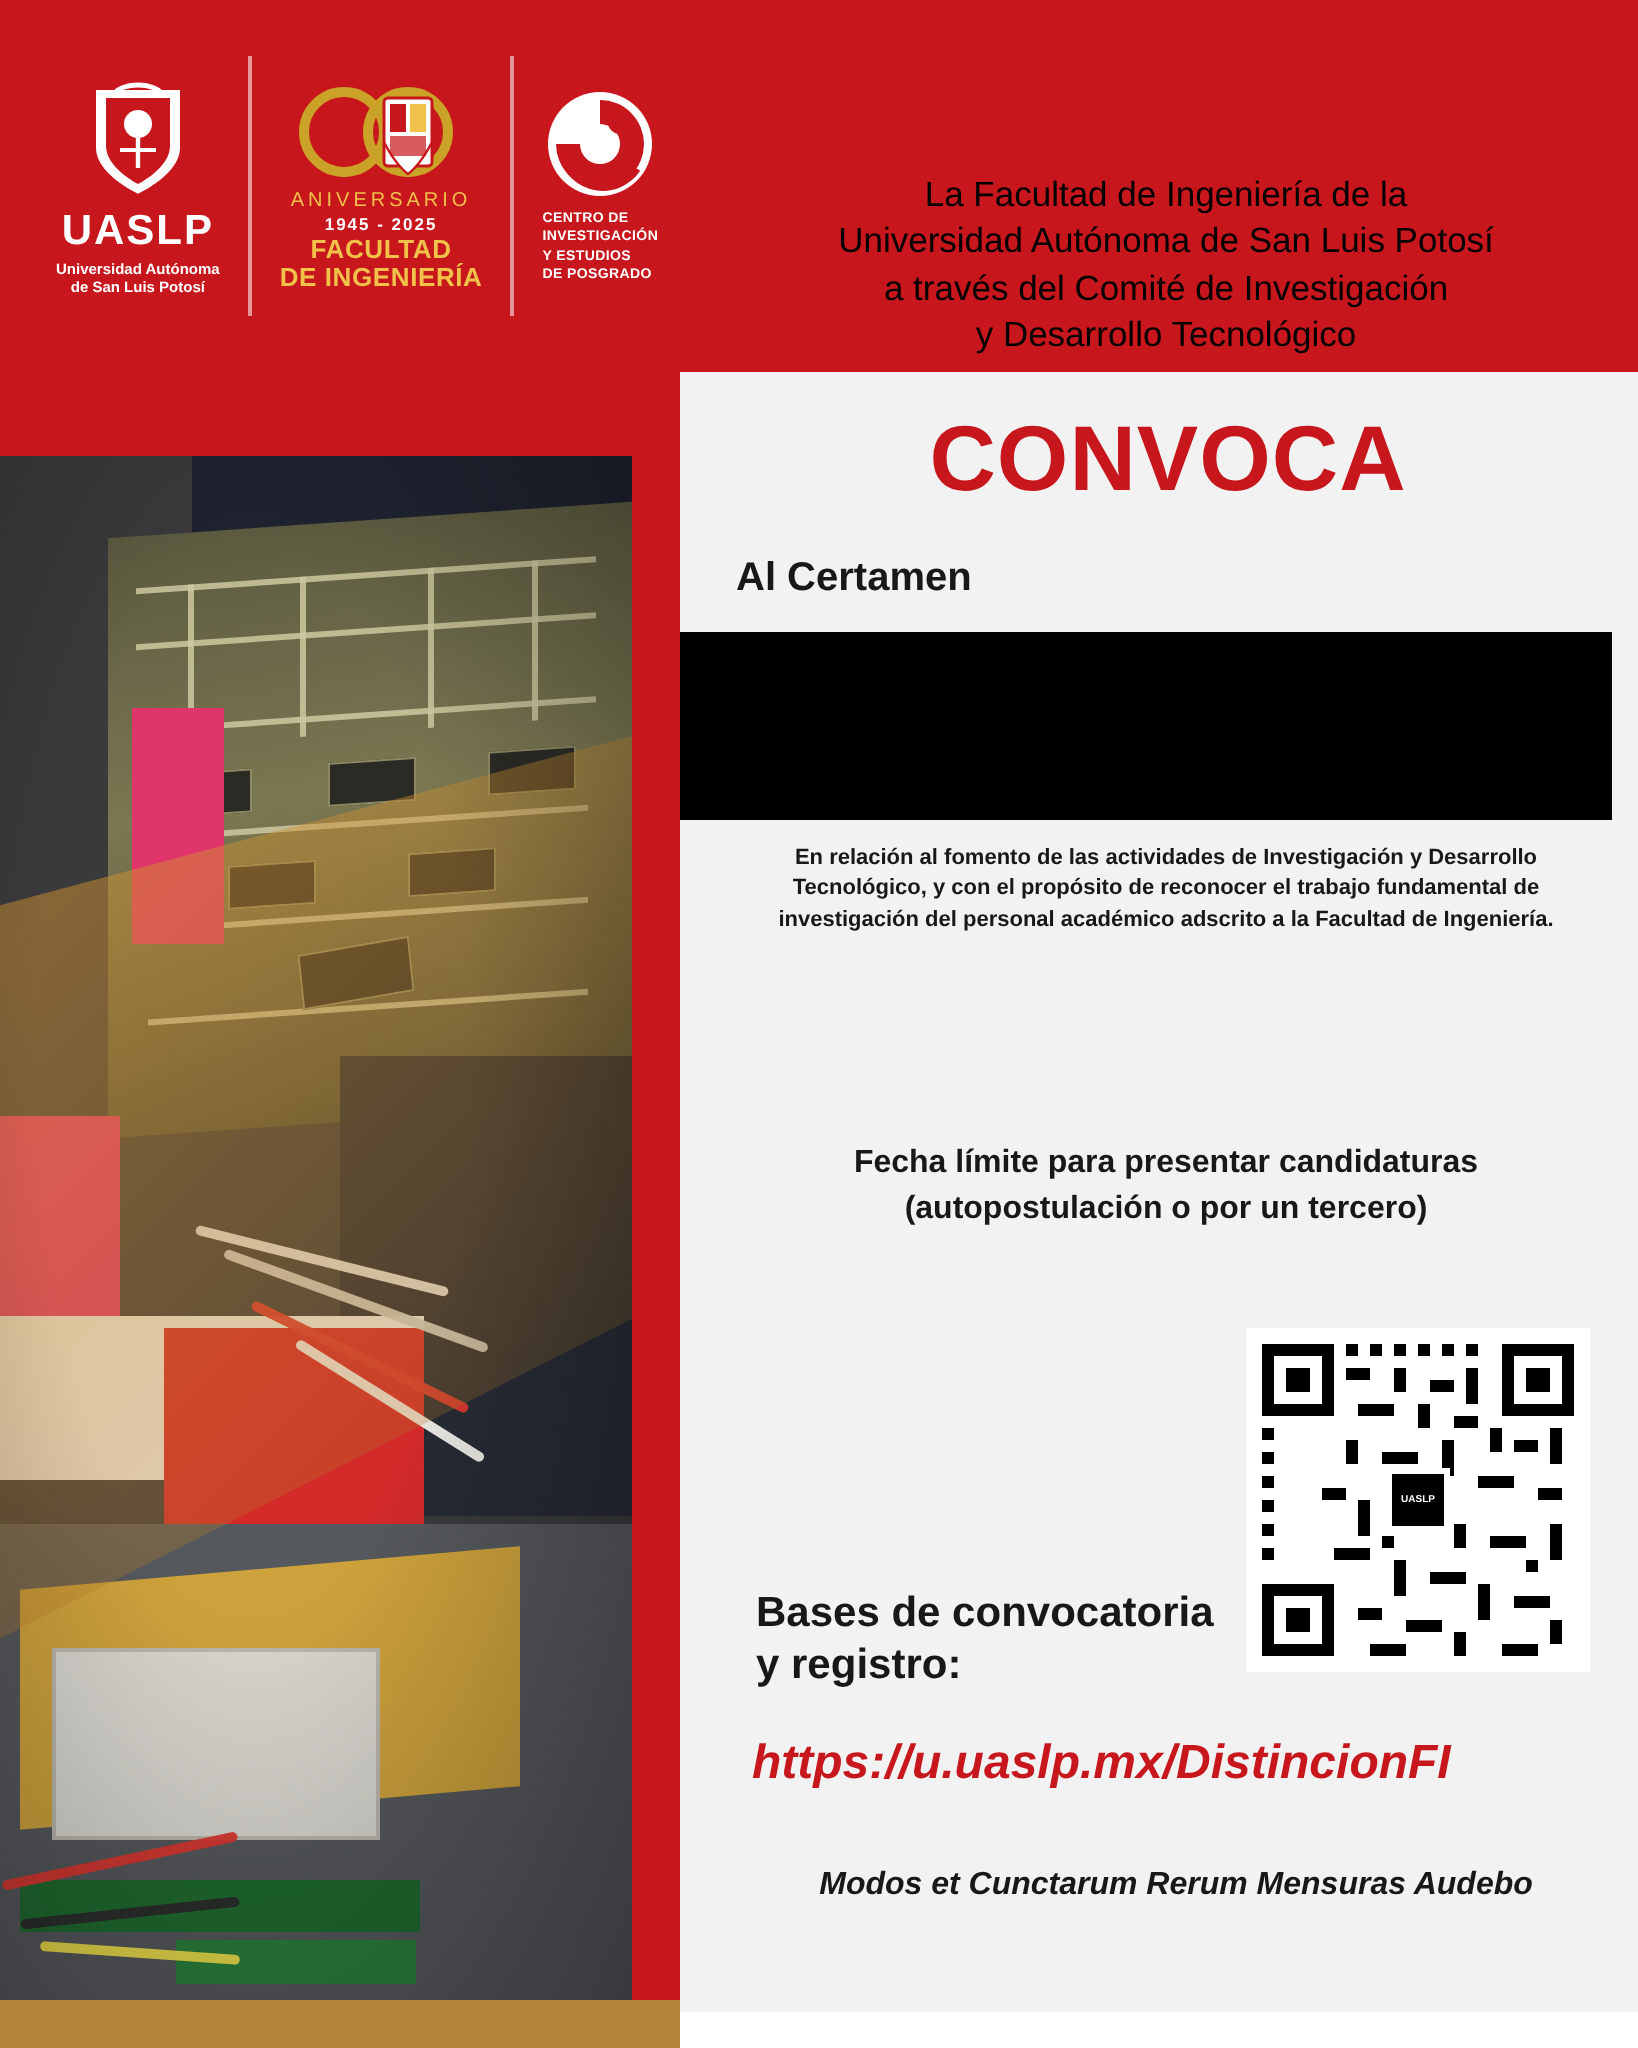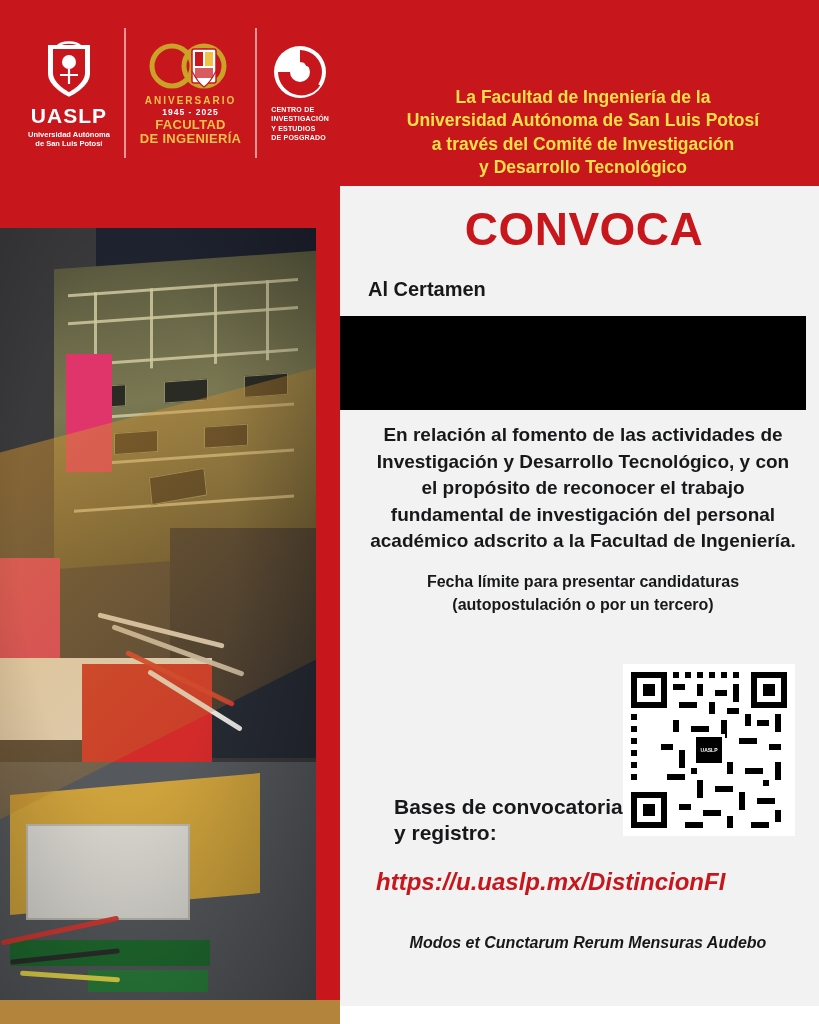--- a/index.html
+++ b/index.html
@@ -48,21 +48,21 @@
   }
   .uaslp-sub {
     font-size: 7.5px; line-height: 1.25; text-align: center;
     margin-top: 2px; font-weight: bold;
   }
   .aniv-mark {
     width: 86px; height: 50px;
     display:flex; align-items:center; justify-content:center;
   }
   .aniv-text-1 {
-    font-size: 10px; font-weight: bold; letter-spacing: 2px;
+    font-size: 10px; font-weight: normal; letter-spacing: 2px;
     color: #f0c24a; margin-top: 4px;
   }
   .aniv-text-2 {
     font-size: 8.5px; font-weight: bold; letter-spacing: 1px;
     color: #ffffff; margin-top: 1px;
   }
   .aniv-text-3 {
     font-size: 13px; font-weight: bold; color: #f0c24a;
     letter-spacing: .3px; margin-top: 1px; line-height: 1.05;
     text-align:center;
@@ -71,22 +71,22 @@
   .cieep-text {
     font-size: 7px; font-weight: bold; line-height: 1.3;
     margin-top: 5px; letter-spacing: .2px;
   }
 
   
   .header-text {
     position: absolute; left: 360px; top: 86px;
     width: 446px;
     text-align: center;
-    color: #fde047;
-    font-weight: bold;
+    color: #000000;
+    font-weight: normal;
     font-size: 17.5px;
     line-height: 1.33;
   }
 
   
   .left-red {
     position: absolute; left: 0; top: 186px;
     width: 340px; height: 838px;
     background: #c7161c;
   }
@@ -204,21 +204,21 @@
     line-height: 1.16; margin-left: 30px; width: 270px;
   }
   .band-year {
     color: #ef8b22; font-weight: bold; font-size: 54px;
     letter-spacing: -1px; margin-left: 6px;
   }
   .body-paragraph {
     position: absolute; left: 28px; top: 236px;
     width: 430px; text-align: center;
     color: #17181a; font-weight: bold;
-    font-size: 19px; line-height: 1.4;
+    font-size: 11px; line-height: 1.4;
   }
   .deadline-label {
     position: absolute; left: 28px; top: 384px;
     width: 430px; text-align: center;
     color: #17181a; font-weight: bold; font-size: 16px;
     line-height: 1.45;
   }
   .deadline-date {
     position: absolute; left: 28px; top: 430px;
     width: 430px; text-align: center;
@@ -245,21 +245,20 @@
     width: 26px; height: 26px; background:#000;
     display:flex; flex-direction:column; align-items:center; justify-content:center;
     color:#fff; font-size:5px; font-weight:bold;
   }
 
   .bases-text {
     position: absolute; left: 38px; top: 608px;
     width: 240px;
     color: #17181a; font-weight: bold; font-size: 21px;
     line-height: 1.22;
-    margin-left: 16px;
   }
   .url {
     position: absolute; left: 36px; top: 682px;
     width: 430px;
     color: #c7161c; font-weight: bold; font-style: italic;
     font-size: 24px;
   }
   .motto {
     position: absolute; left: 28px; top: 748px;
     width: 440px; text-align: center;

